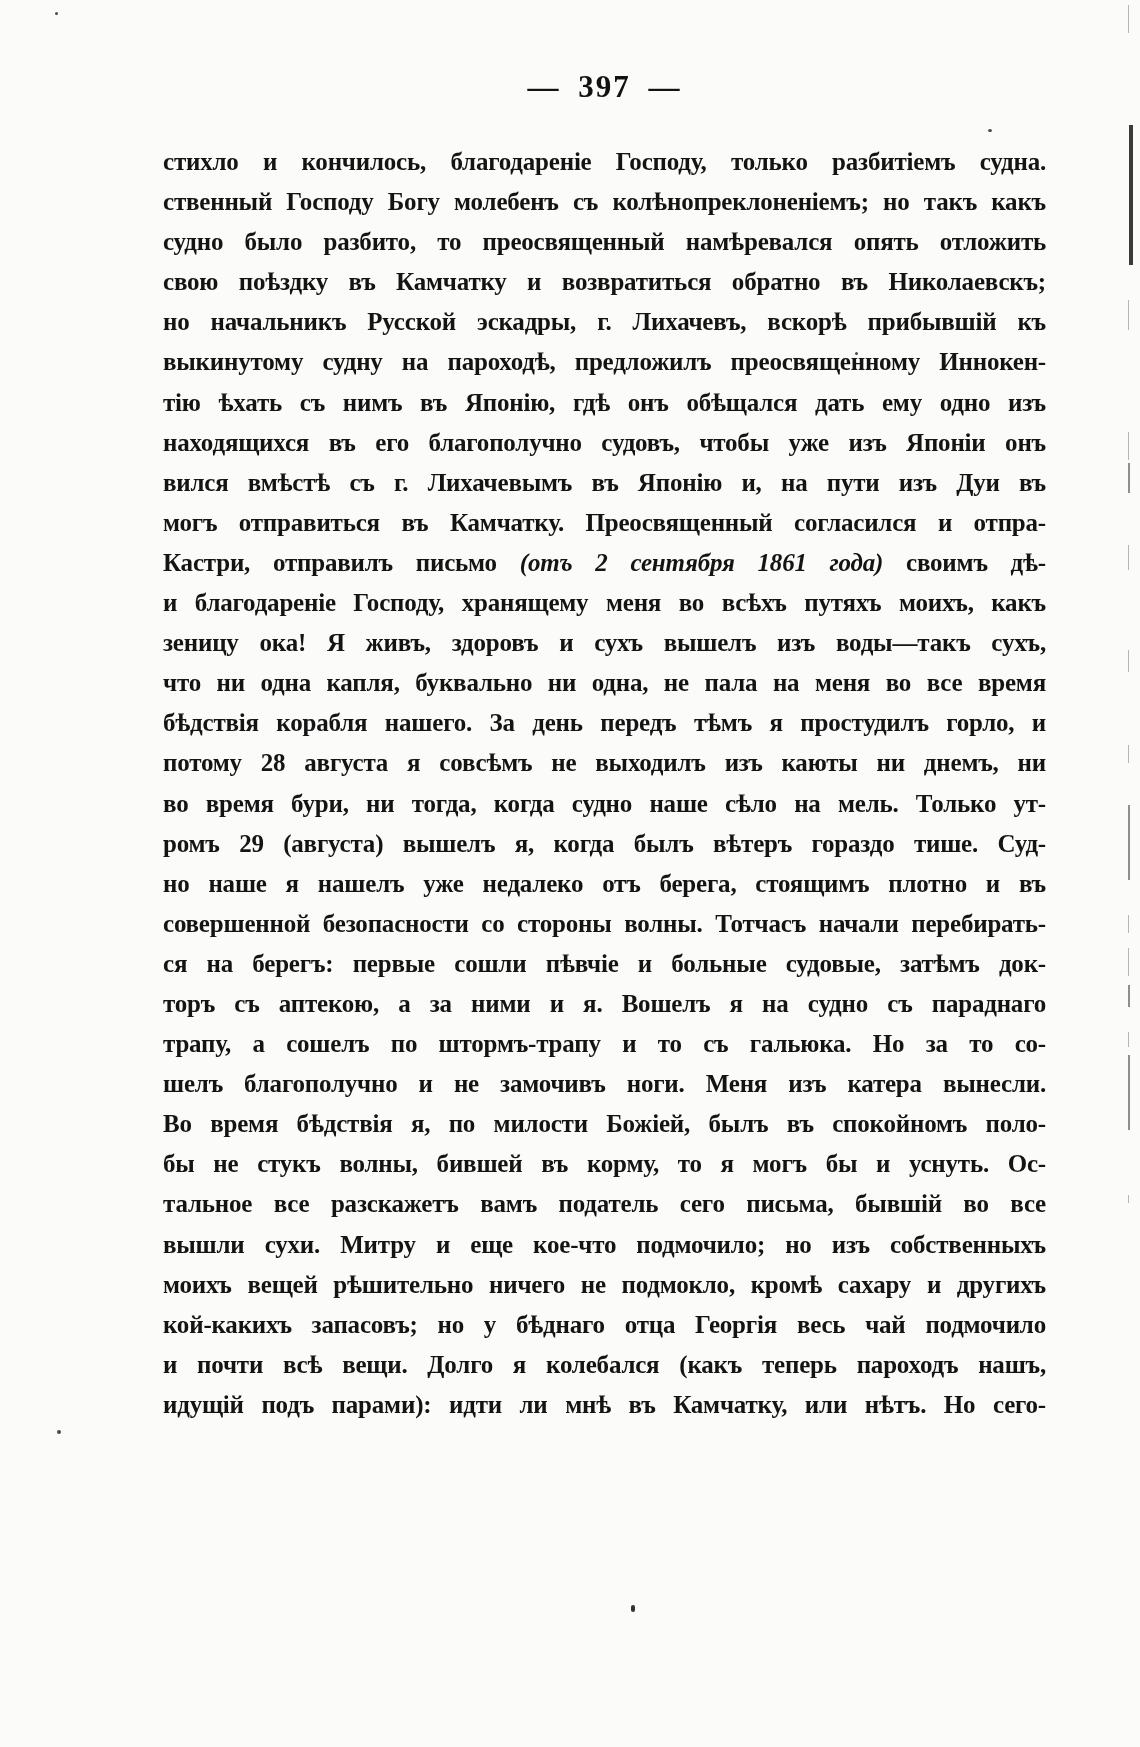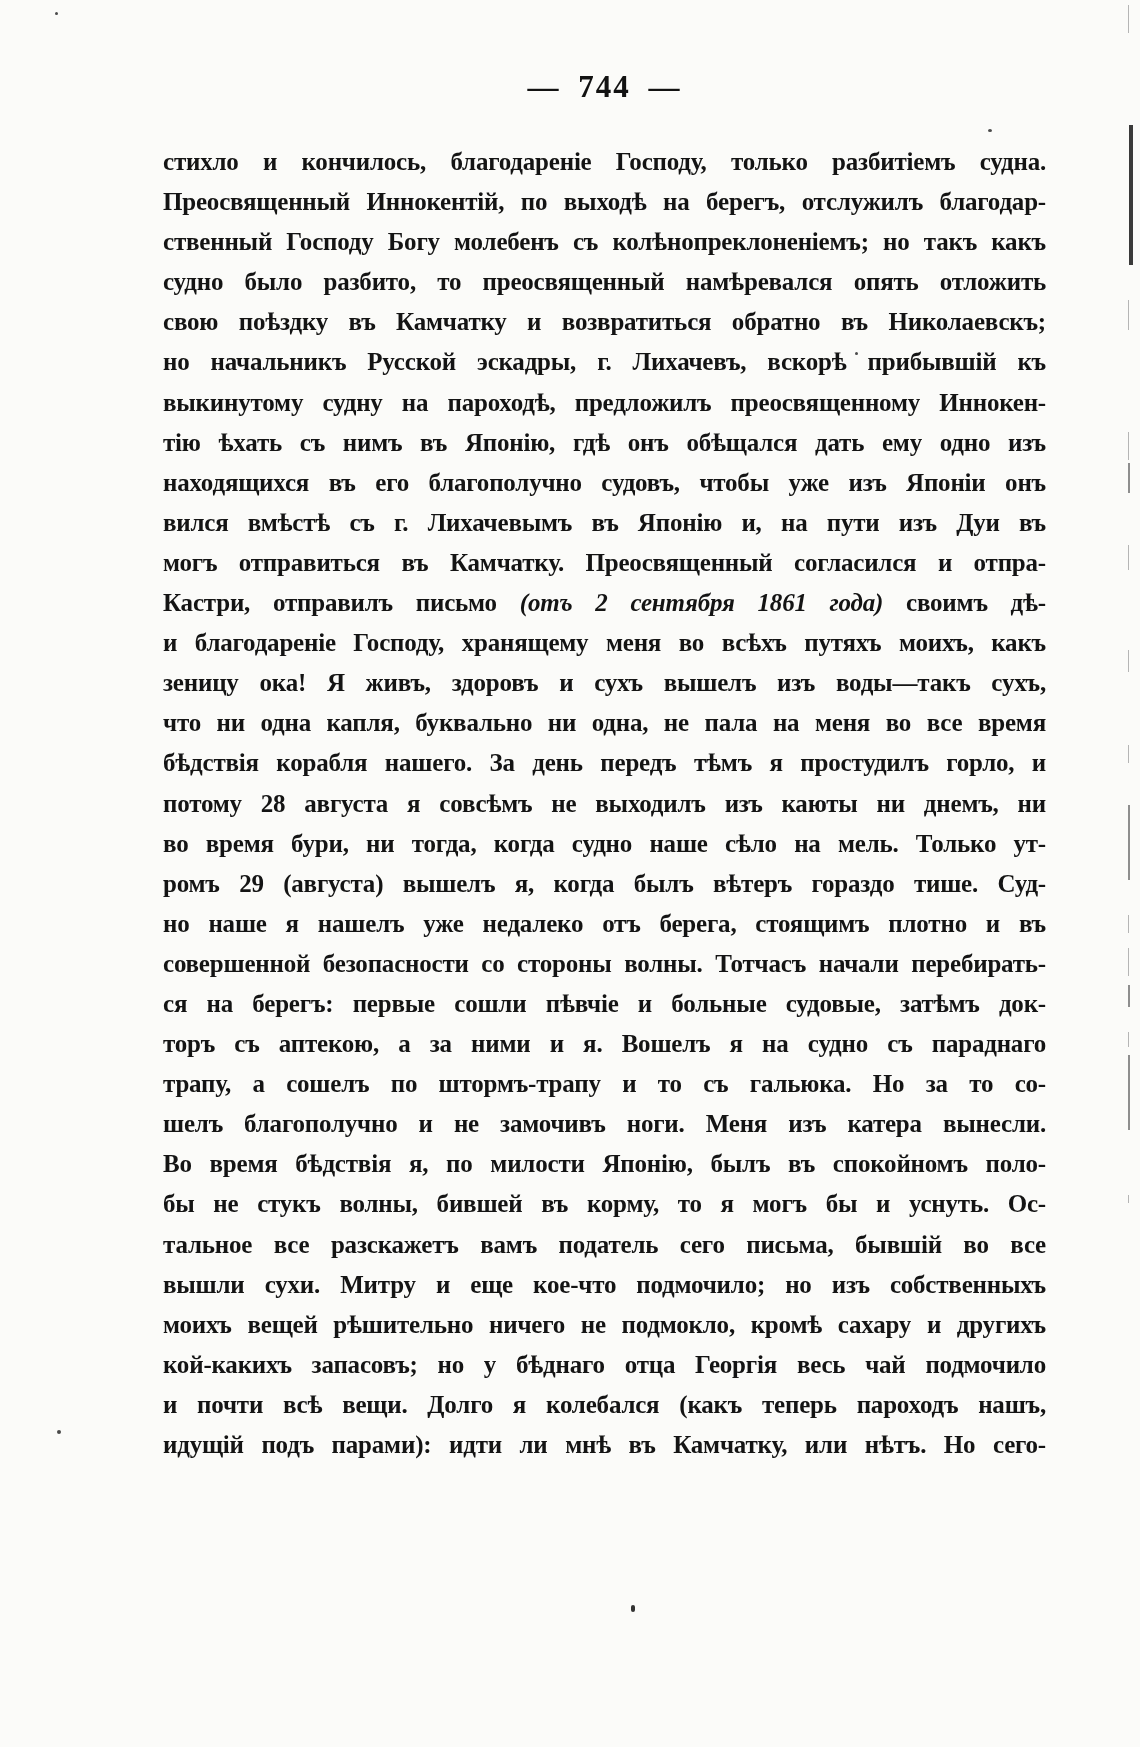--- a/index.html
+++ b/index.html
@@ -50,26 +50,25 @@
   .speck {
     position:absolute;
     background:#4a4a4a;
     border-radius:50%;
   }
 </style>
 </head>
 <body>
 
 <div class="page-header">
-  <span>— 744 —</span>
+  <span>— 397 —</span>
 </div>
 
 <div class="text-block">
   <div class="text-line">стихло и кончилось, благодареніе Господу, только разбитіемъ судна.</div>
-  <div class="text-line">Преосвященный Иннокентій, по выходѣ на берегъ, отслужилъ благодар-</div>
   <div class="text-line">ственный Господу Богу молебенъ съ колѣнопреклоненіемъ; но такъ какъ</div>
   <div class="text-line">судно было разбито, то преосвященный намѣревался опять отложить</div>
   <div class="text-line">свою поѣздку въ Камчатку и возвратиться обратно въ Николаевскъ;</div>
   <div class="text-line">но начальникъ Русской эскадры, г. Лихачевъ, вскорѣ прибывшій къ</div>
   <div class="text-line">выкинутому судну на пароходѣ, предложилъ преосвященному Иннокен-</div>
   <div class="text-line">тію ѣхать съ нимъ въ Японію, гдѣ онъ обѣщался дать ему одно изъ</div>
   <div class="text-line">находящихся въ его благополучно судовъ, чтобы уже изъ Японіи онъ</div>
   <div class="text-line">вился вмѣстѣ съ г. Лихачевымъ въ Японію и, на пути изъ Дуи въ</div>
   <div class="text-line">могъ отправиться въ Камчатку. Преосвященный согласился и отпра-</div>
   <div class="text-line"><span>Кастри, отправилъ письмо </span><span class="italic-seg">(отъ 2 сентября 1861 года)</span><span> своимъ дѣ-</span></div>
@@ -79,21 +78,21 @@
   <div class="text-line">бѣдствія корабля нашего. За день передъ тѣмъ я простудилъ горло, и</div>
   <div class="text-line">потому 28 августа я совсѣмъ не выходилъ изъ каюты ни днемъ, ни</div>
   <div class="text-line">во время бури, ни тогда, когда судно наше сѣло на мель. Только ут-</div>
   <div class="text-line">ромъ 29 (августа) вышелъ я, когда былъ вѣтеръ гораздо тише. Суд-</div>
   <div class="text-line">но наше я нашелъ уже недалеко отъ берега, стоящимъ плотно и въ</div>
   <div class="text-line">совершенной безопасности со стороны волны. Тотчасъ начали перебирать-</div>
   <div class="text-line">ся на берегъ: первые сошли пѣвчіе и больные судовые, затѣмъ док-</div>
   <div class="text-line">торъ съ аптекою, а за ними и я. Вошелъ я на судно съ параднаго</div>
   <div class="text-line">трапу, а сошелъ по штормъ-трапу и то съ гальюка. Но за то со-</div>
   <div class="text-line">шелъ благополучно и не замочивъ ноги. Меня изъ катера вынесли.</div>
-  <div class="text-line">Во время бѣдствія я, по милости Японію, былъ въ спокойномъ поло-</div>
+  <div class="text-line">Во время бѣдствія я, по милости Божіей, былъ въ спокойномъ поло-</div>
   <div class="text-line">бы не стукъ волны, бившей въ корму, то я могъ бы и уснуть. Ос-</div>
   <div class="text-line">тальное все разскажетъ вамъ податель сего письма, бывшій во все</div>
   <div class="text-line">вышли сухи. Митру и еще кое-что подмочило; но изъ собственныхъ</div>
   <div class="text-line">моихъ вещей рѣшительно ничего не подмокло, кромѣ сахару и другихъ</div>
   <div class="text-line">кой-какихъ запасовъ; но у бѣднаго отца Георгія весь чай подмочило</div>
   <div class="text-line">и почти всѣ вещи. Долго я колебался (какъ теперь пароходъ нашъ,</div>
   <div class="text-line">идущій подъ парами): идти ли мнѣ въ Камчатку, или нѣтъ. Но сего-</div>
 </div>
 
 <div>

